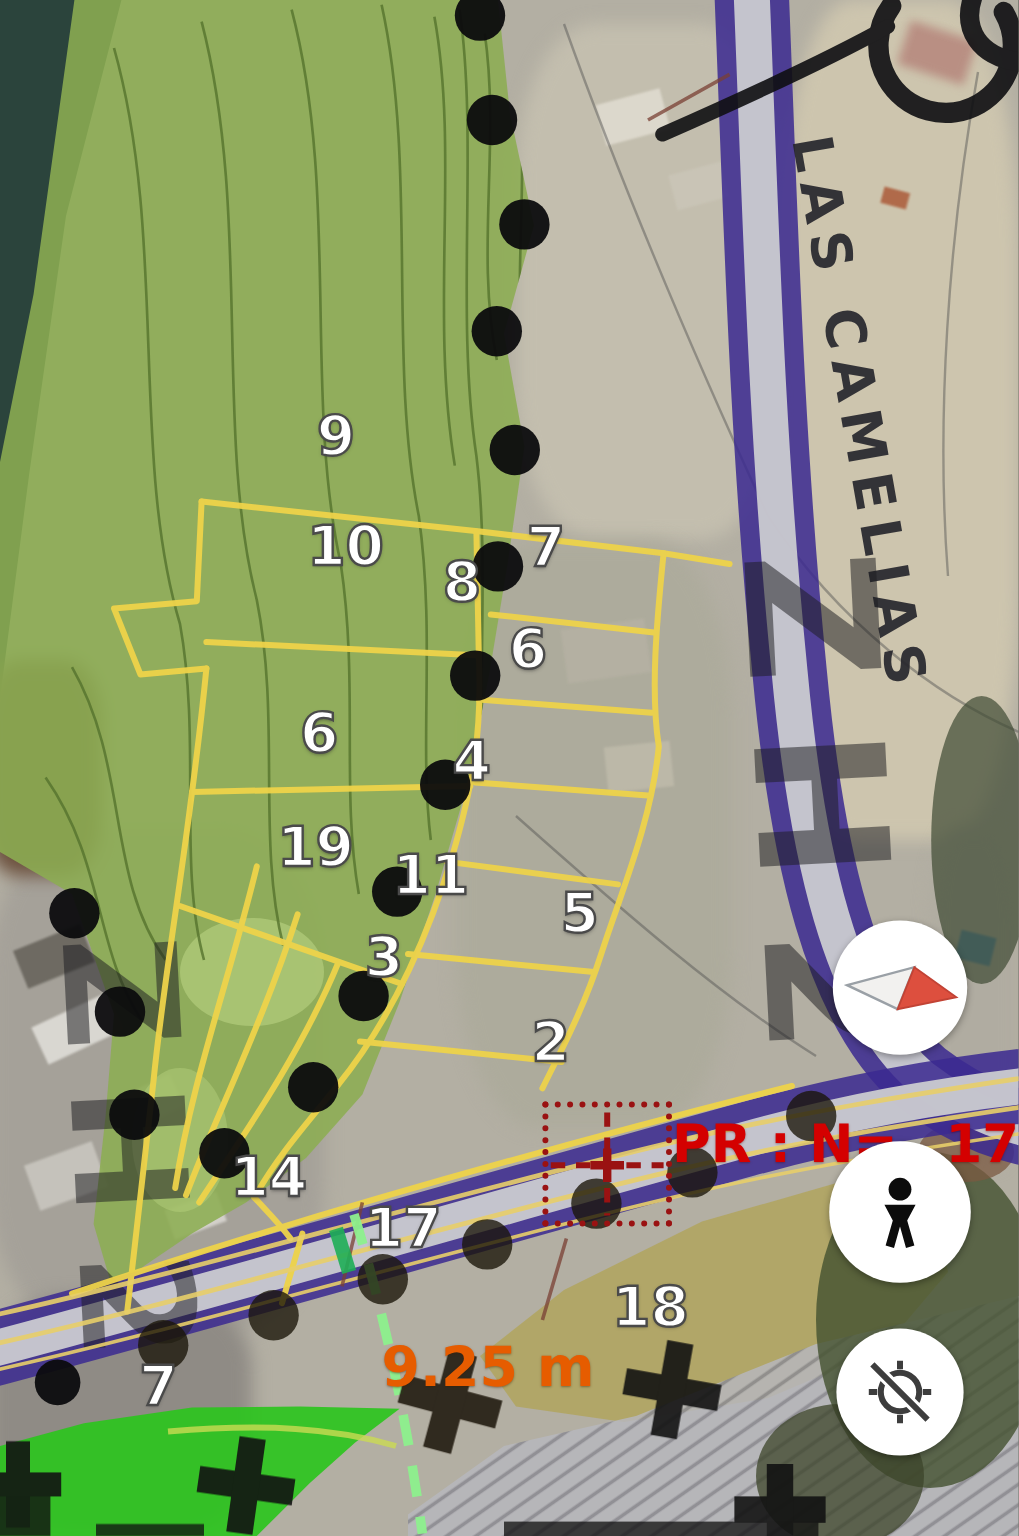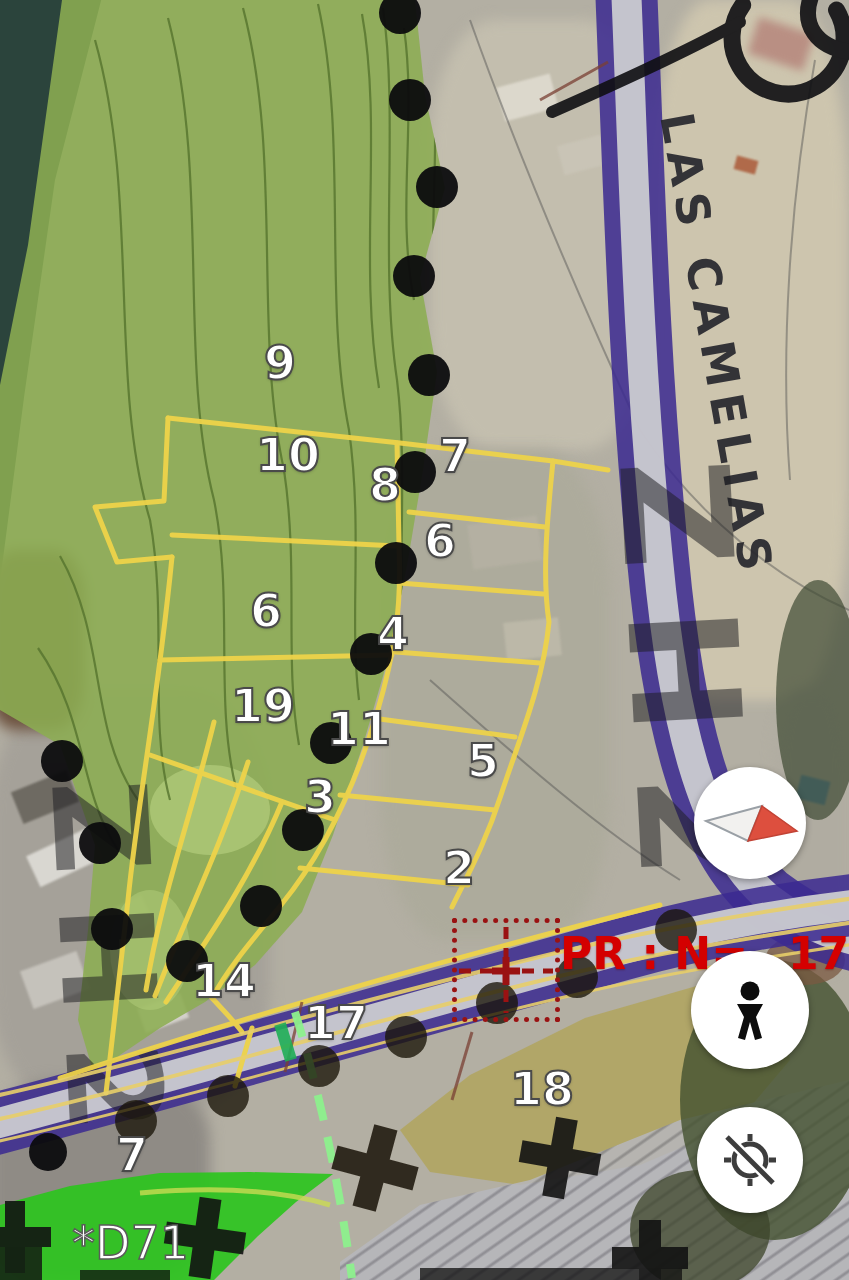--- a/index.html
+++ b/index.html
@@ -260,21 +260,21 @@
       </g>
       <g stroke="#9a1212" stroke-width="7">
         <line x1="49" y1="34" x2="49" y2="62"></line>
         <line x1="35" y1="48" x2="63" y2="48"></line>
       </g>
     </svg>
   </div>
   <div id="pr-prefix" class="pr-text">PR : N=</div>
   <div id="pr-suffix" class="pr-text">173</div>
 
-  <div class="station">*D71</div>
+  <div class="measure">9.25 m</div>
 
   <div class="mapbtn" id="compass-button">
     <svg width="112" height="112" viewBox="0 0 112 112">
       <polygon points="12,54 68,39 54,74" fill="#f2f1ef" stroke="#9aa0a6" stroke-width="2"></polygon>
       <polygon points="68,39 103,64 54,74" fill="#dd4f3e" stroke="#c24335" stroke-width="1.5"></polygon>
     </svg>
   </div>
   <div class="mapbtn" id="street-view-button">
     <svg width="72" height="72" viewBox="-36 -36 72 72">
       <g fill="#0c0c0c">

